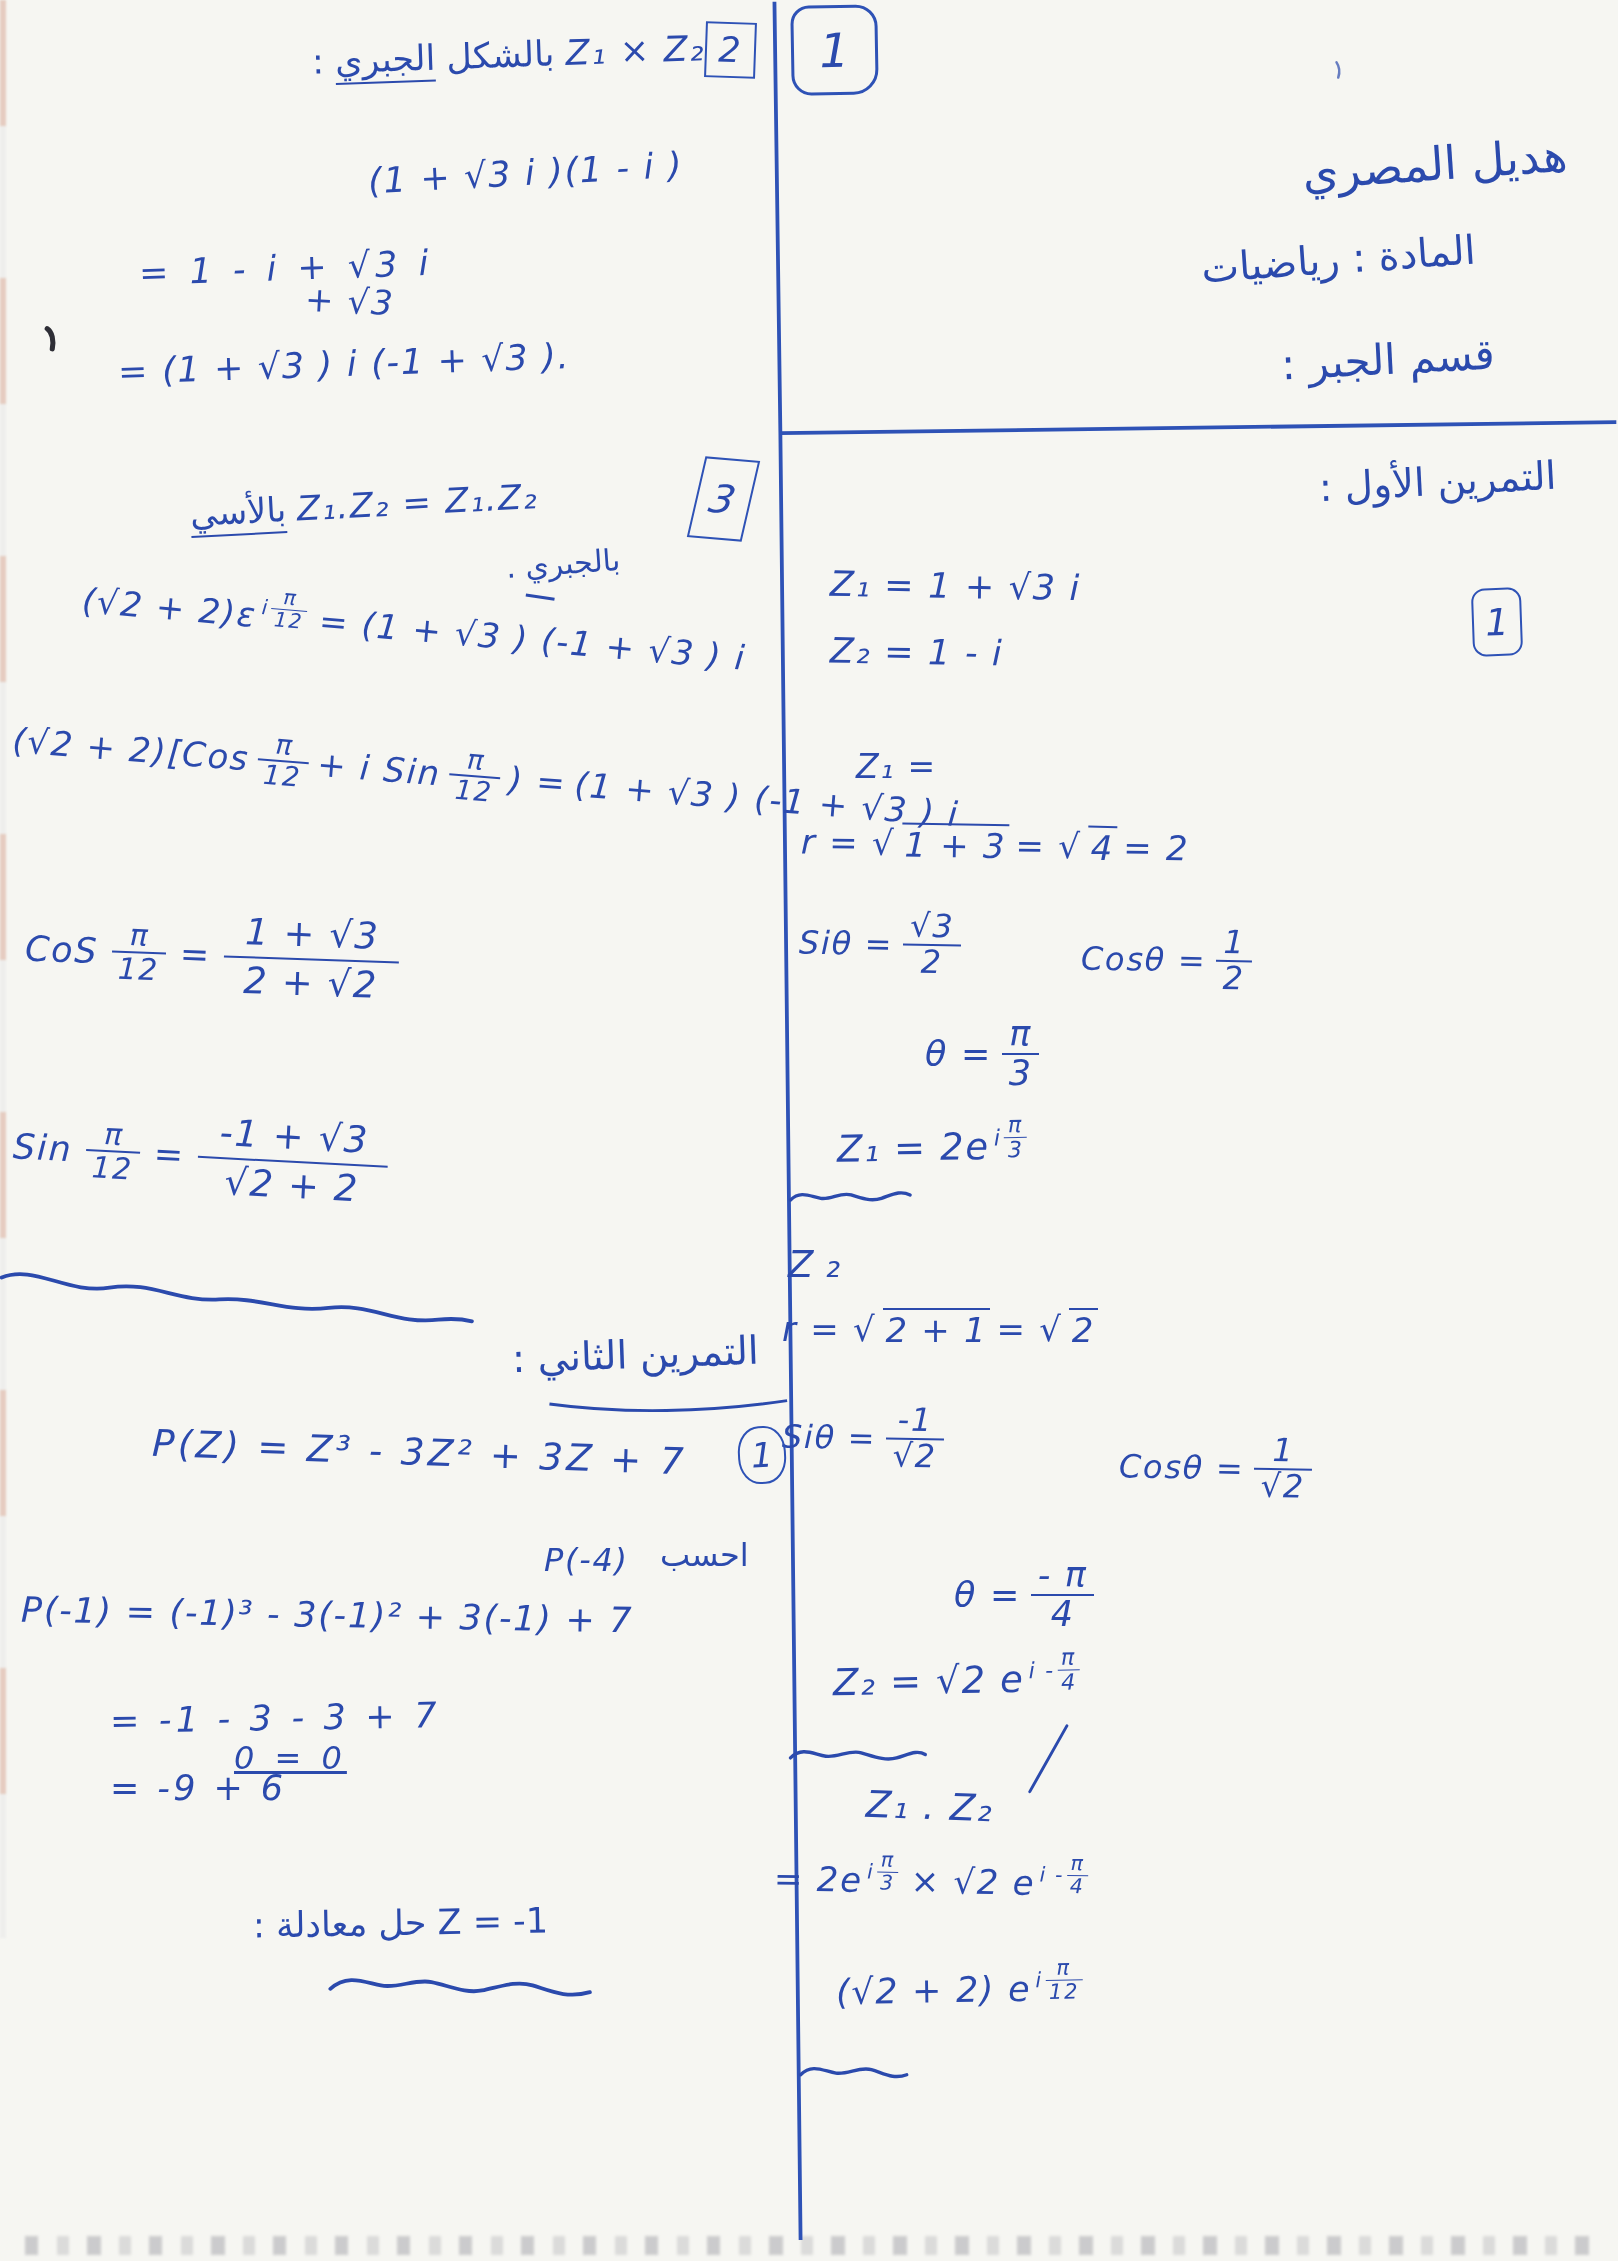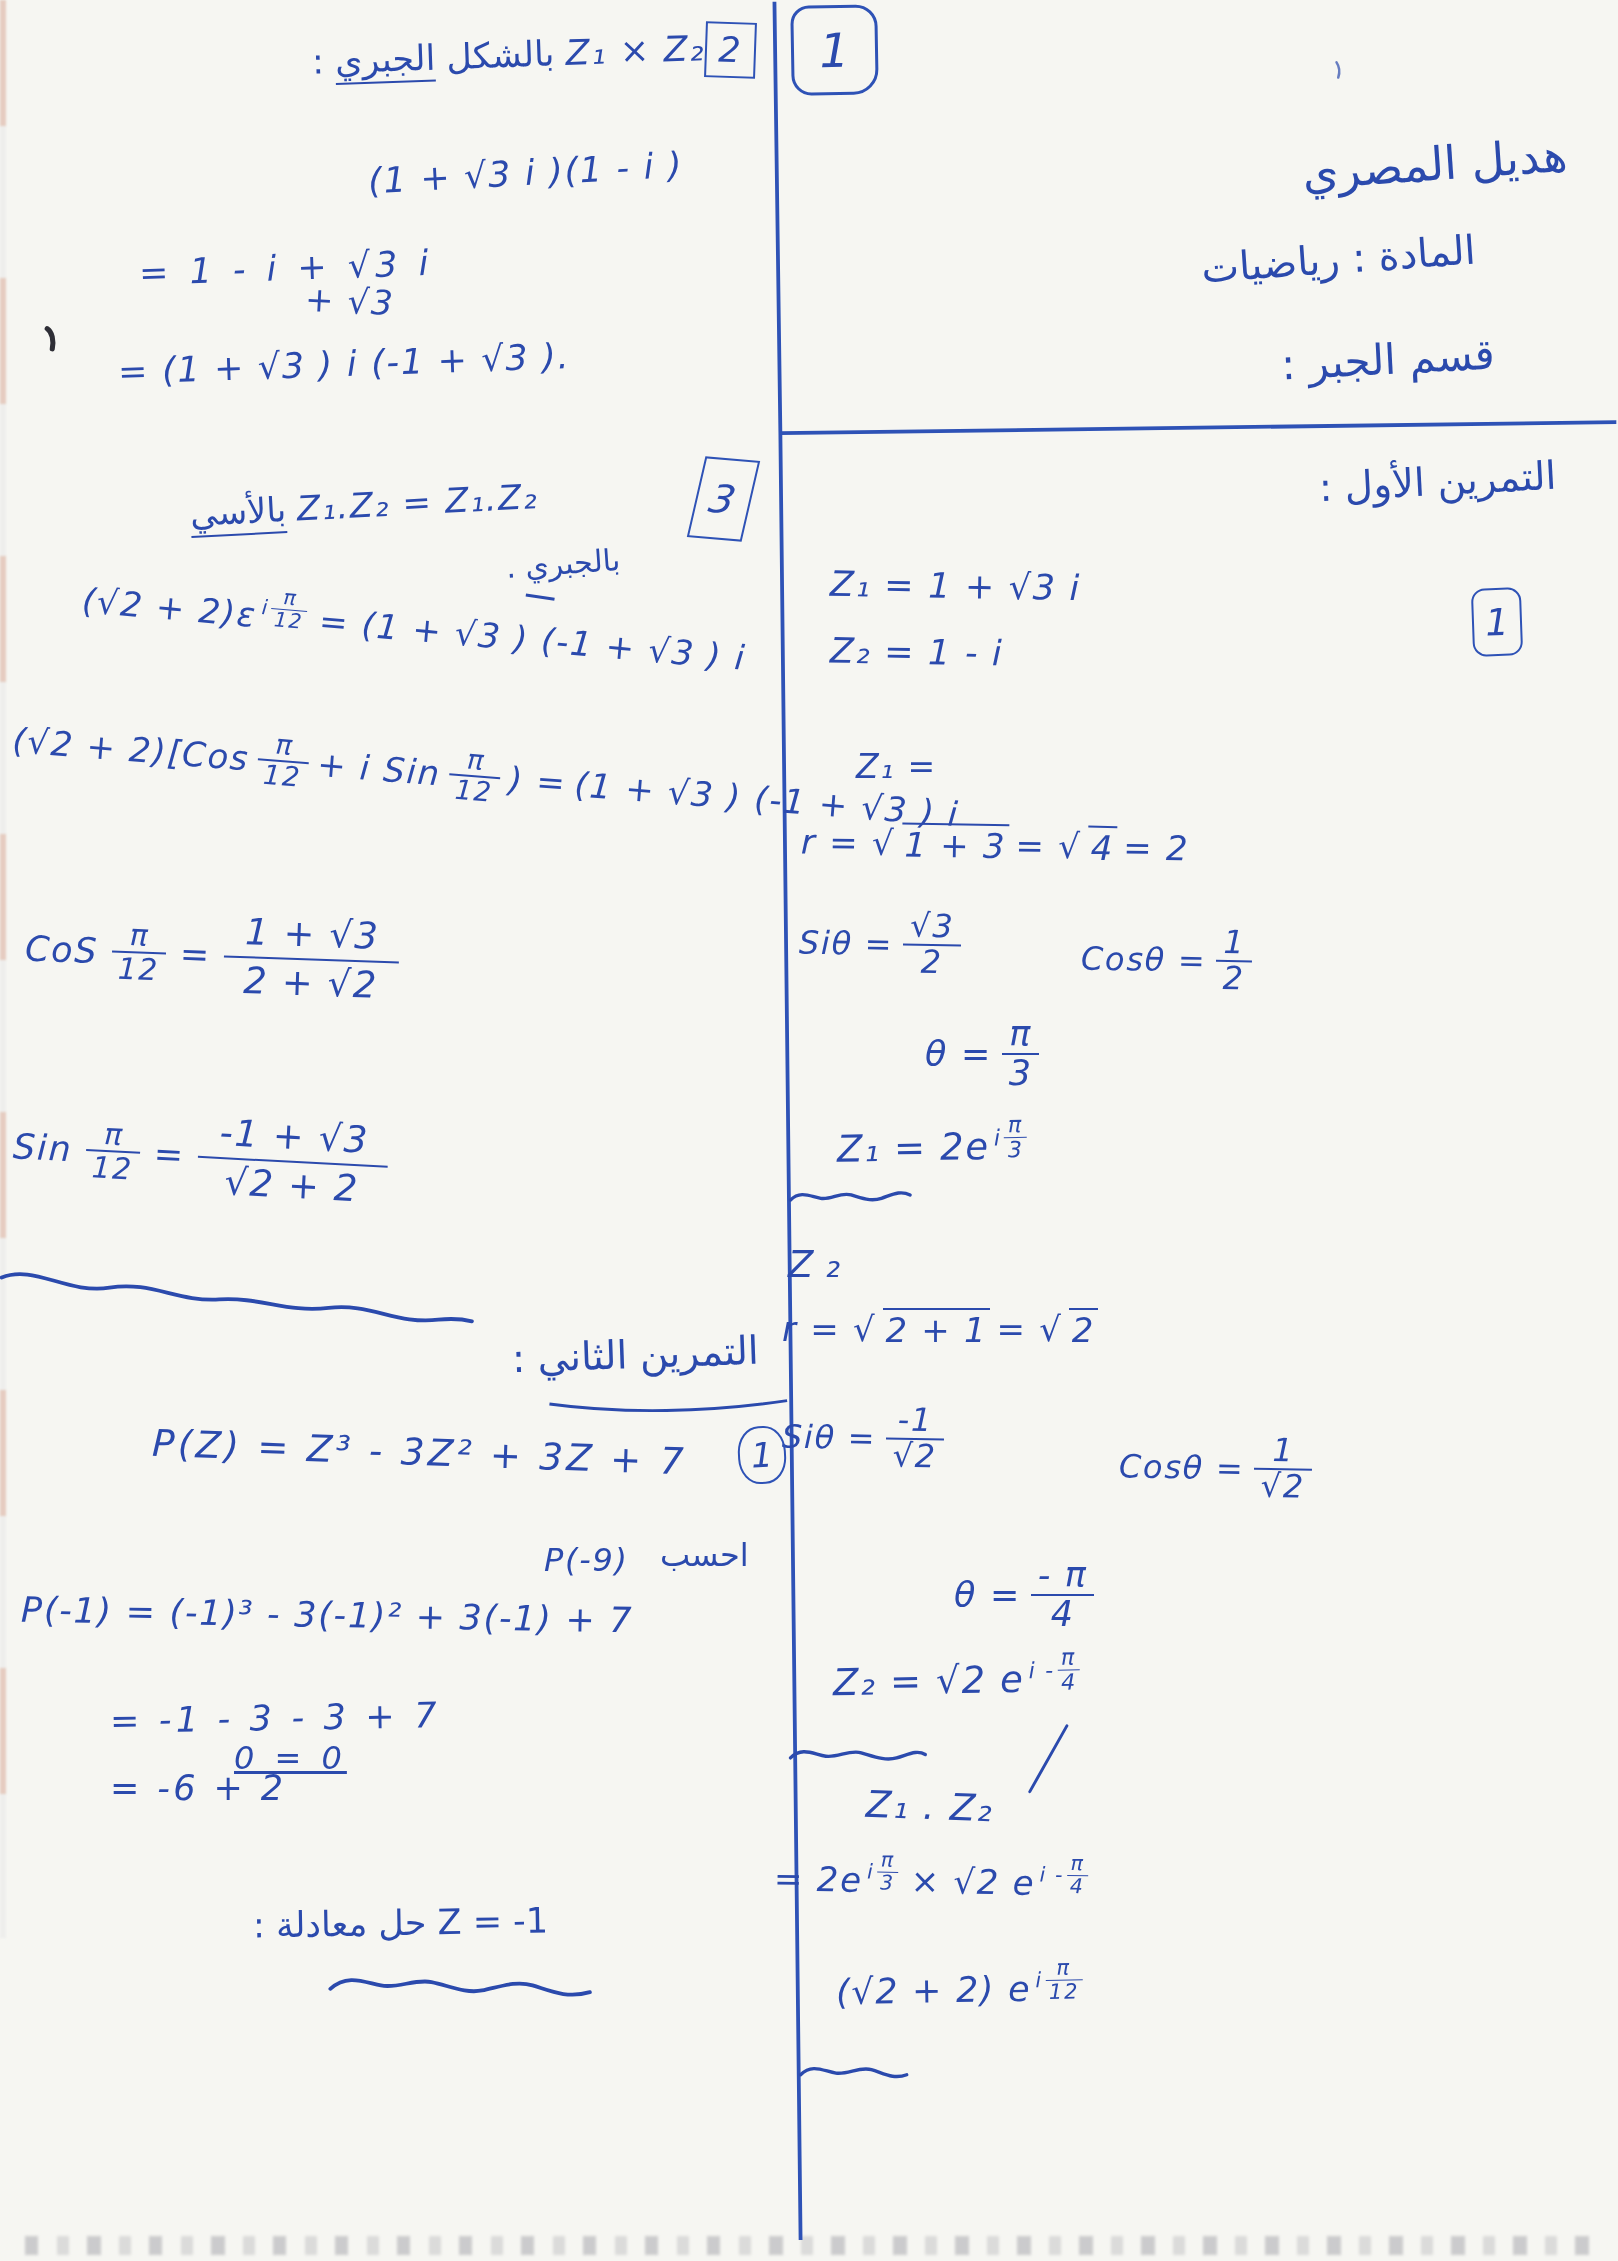--- a/index.html
+++ b/index.html
@@ -258,24 +258,24 @@
       </span>
   </div>
 
   <div class="t ar" style="left:512px;top:1332px;font-size:39px;transform:rotate(-2deg);">التمرين الثاني :</div>
 
   <div class="t math" style="left:152px;top:1431px;font-size:37px;transform:rotate(2deg);letter-spacing:3.4px;">P(Z) = Z³ - 3Z² + 3Z + 7</div>
   <div class="box" style="left:738px;top:1426px;width:44px;height:54px;font-size:34px;border-radius:45%;transform:rotate(-3deg);border-width:2.9px;">
       <span>1</span>
     </div>
 
-  <div class="t math" style="left:544px;top:1541px;font-size:32px;">P(-9)</div>
+  <div class="t math" style="left:544px;top:1541px;font-size:32px;">P(-4)</div>
   <div class="t ar" style="left:660px;top:1536px;font-size:32px;">احسب</div>
 
   <div class="t math" style="left:21px;top:1595px;font-size:35px;transform:rotate(1deg);">P(-1) = (-1)³ - 3(-1)² + 3(-1) + 7</div>
   <div class="t math" style="left:110px;top:1698px;font-size:35px;transform:rotate(-1deg);letter-spacing:4.2px;">= -1 - 3 - 3 + 7</div>
-  <div class="t math" style="left:110px;top:1768px;font-size:35px;letter-spacing:3.4px;">= -6 + 2</div>
+  <div class="t math" style="left:110px;top:1768px;font-size:35px;letter-spacing:3.4px;">= -9 + 6</div>
   <div class="t math" style="left:234px;top:1739px;font-size:32px;letter-spacing:5px;text-decoration:underline;">0 = 0</div>
 
   <div class="t ar" style="left:253px;top:1903px;font-size:35px;transform:rotate(-1deg);">Z = -1 حل معادلة :</div>
 
 </div>
 
 
 </body></html>

